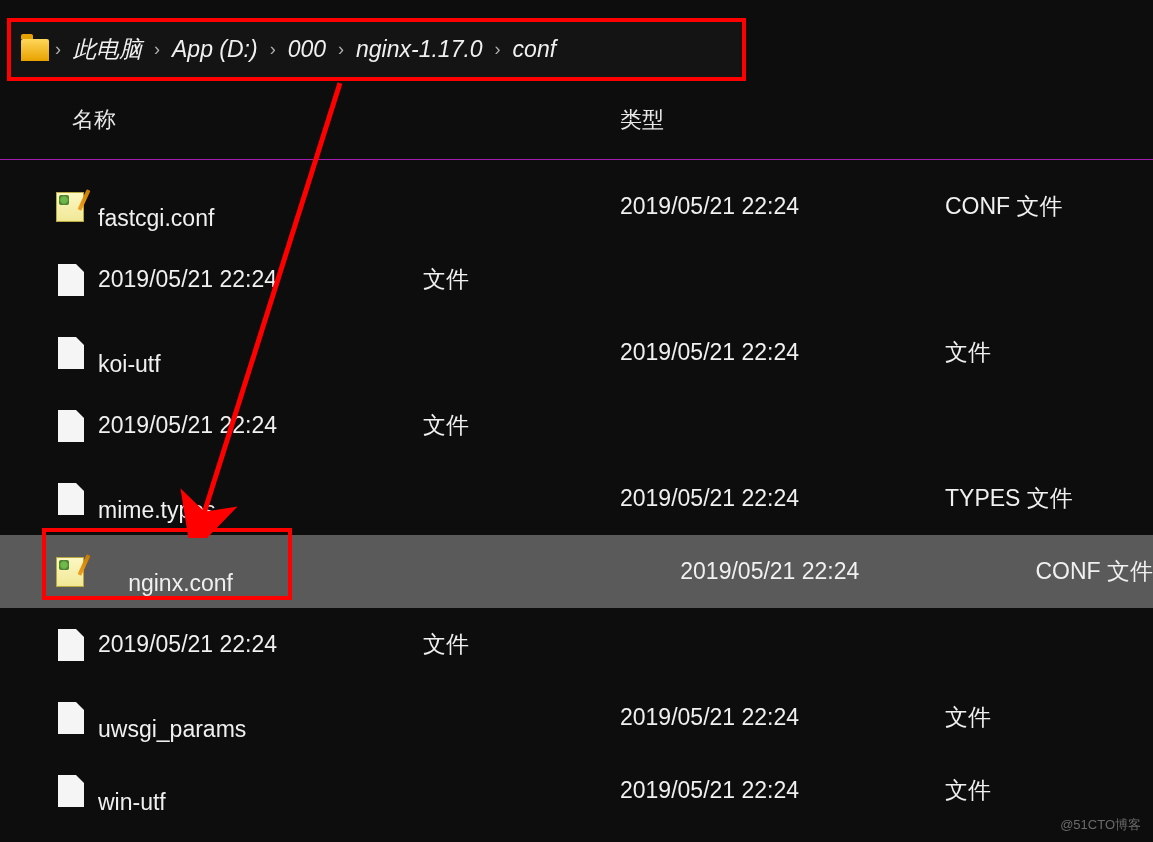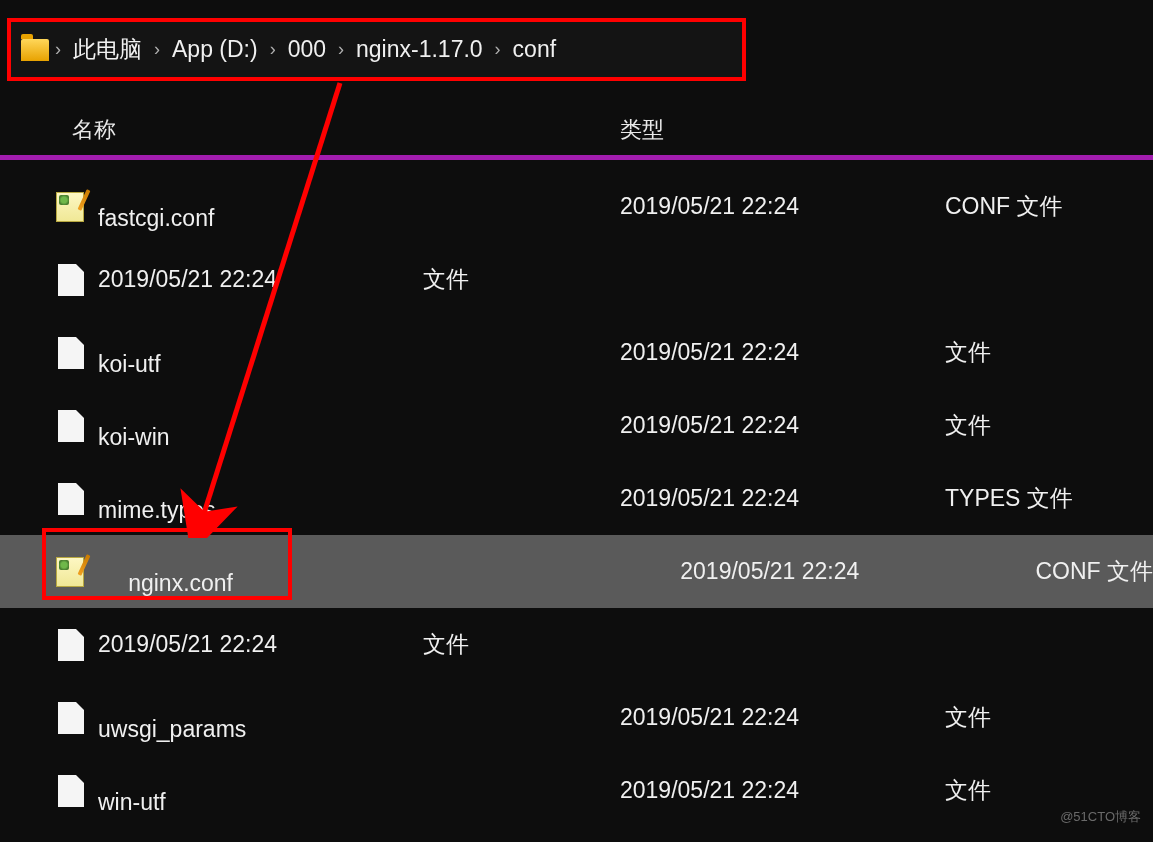--- a/index.html
+++ b/index.html
@@ -40,34 +40,34 @@
   width: 12px;
   height: 5px;
   background: #e8a200;
   border-radius: 2px 2px 0 0;
 }
 .crumb {
   font-size: 23px;
   color: #f0f0f0;
   padding: 0 12px;
   white-space: nowrap;
+  font-style: italic;
 }
 .sep {
   color: #b0b0b0;
   font-size: 18px;
 }
 .headers {
   position: absolute;
   top: 105px;
   left: 0;
   width: 100%;
   height: 55px;
   display: flex;
-  align-items: center;
-  border-bottom: 5px solid #a21caf;
+  border-bottom: 1px solid #a21caf;
 }
 .col-name { padding-left: 72px; width: 620px; font-size: 22px; }
 .col-date { width: 325px; font-size: 22px; }
 .col-type { font-size: 22px; }
 .file-list {
   position: absolute;
   top: 170px;
   left: 0;
   width: 100%;
 }
@@ -134,21 +134,21 @@
   position: absolute;
   left: 170px;
   top: 78px;
   width: 200px;
   height: 460px;
   pointer-events: none;
 }
 .watermark {
   position: absolute;
   right: 12px;
-  bottom: 16px;
+  bottom: 8px;
   font-size: 13px;
   color: #6a6a6a;
 }
 </style>
 </head>
 <body>
 
 <div class="breadcrumb-wrap">
   <span class="folder-glyph"></span>
   <span class="sep">›</span>
@@ -189,21 +189,20 @@
         <div class="file-ico"></div>
       </div>
       <div class="name-cell">koi-utf</div>
       <div class="date-cell">2019/05/21 22:24</div>
       <div class="type-cell">文件</div>
     </div>
     <div class="row">
       <div class="icon-cell">
         <div class="file-ico"></div>
       </div>
-      <div class="name-cell">koi-win</div>
       <div class="date-cell">2019/05/21 22:24</div>
       <div class="type-cell">文件</div>
     </div>
     <div class="row">
       <div class="icon-cell">
         <div class="file-ico"></div>
       </div>
       <div class="name-cell">mime.types</div>
       <div class="date-cell">2019/05/21 22:24</div>
       <div class="type-cell">TYPES 文件</div>

